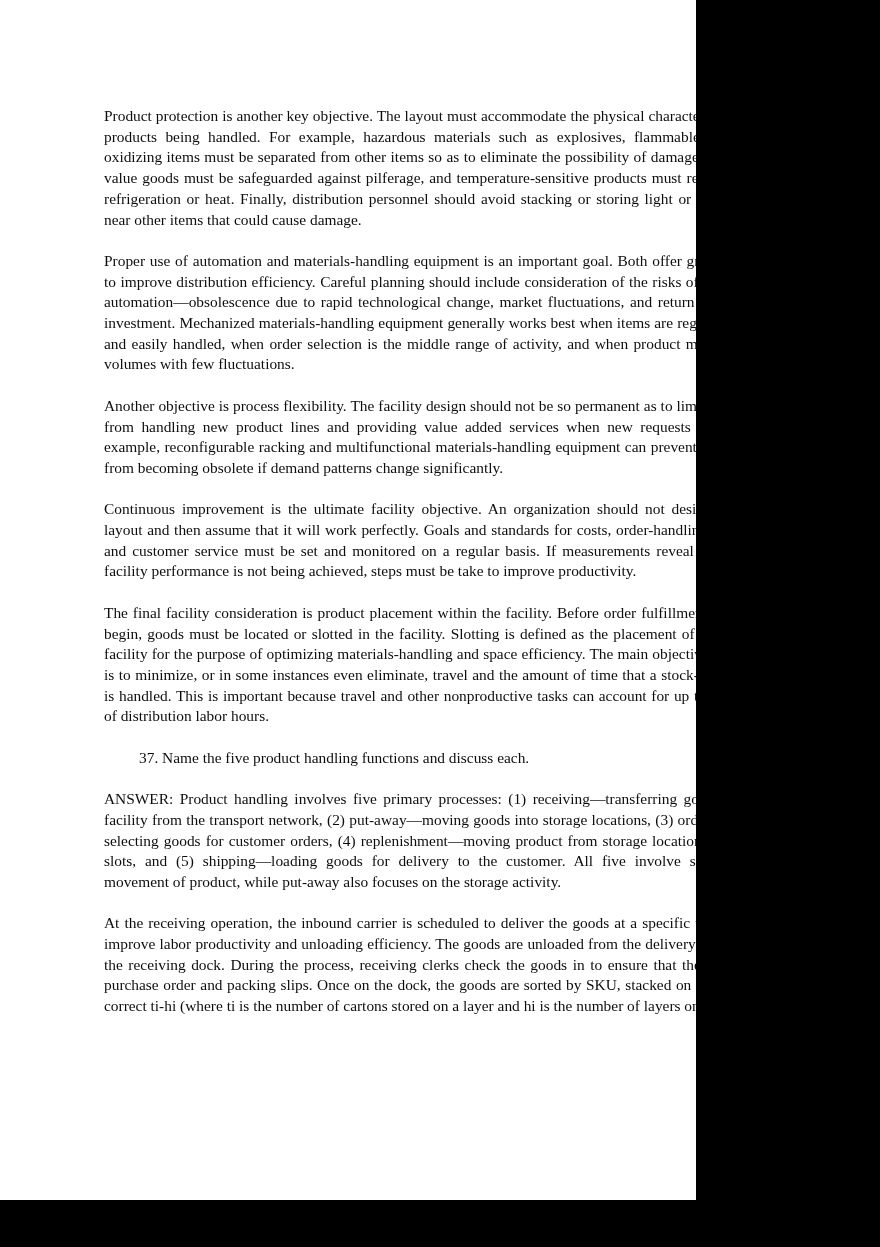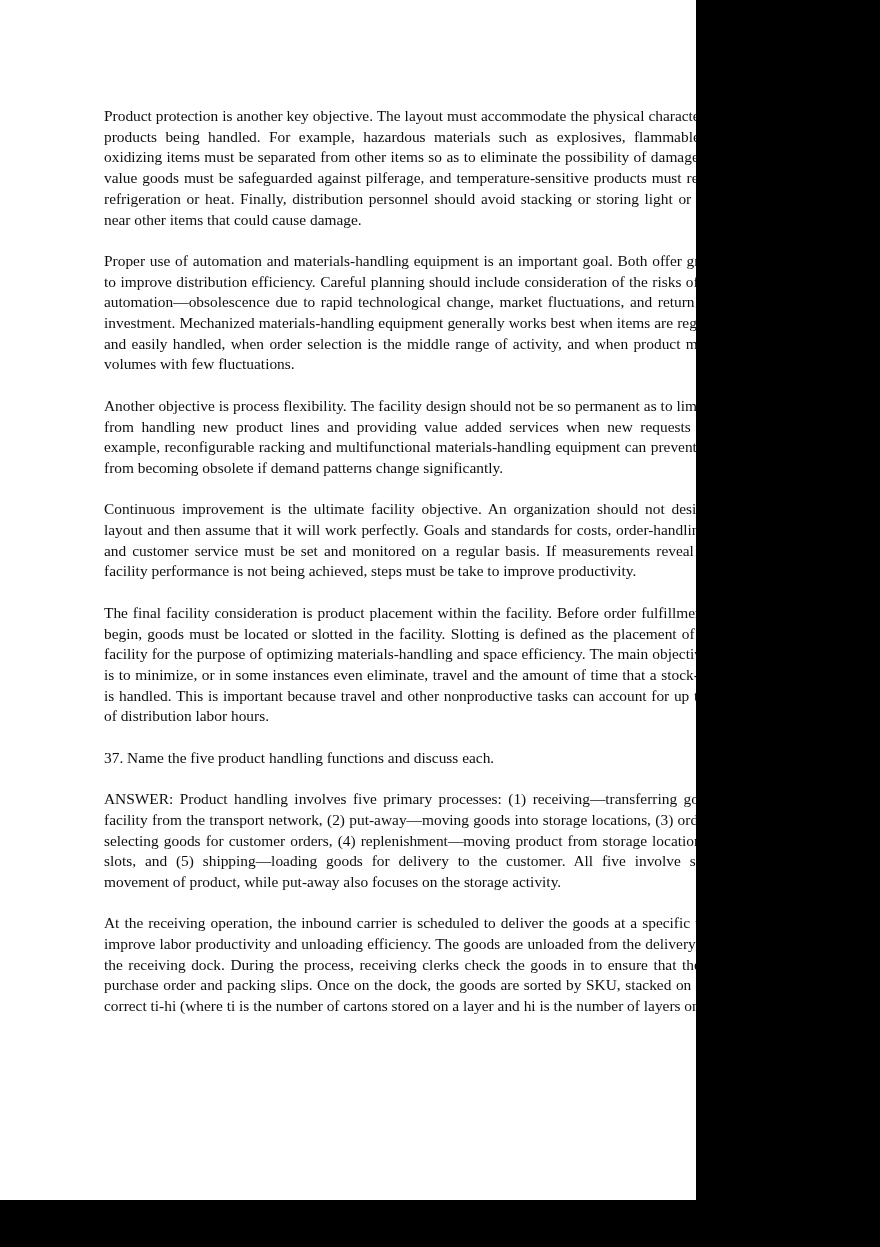--- a/index.html
+++ b/index.html
@@ -25,20 +25,21 @@
     color: #0d0d0d;
     font-size: 15.4px;
     line-height: 20.7px;
   }
   .content p {
     margin: 0 0 20.7px 0;
     text-align: justify;
   }
   .content p.question {
     text-align: left;
+    margin-left: 35px;
   }
   .content strong {
     font-weight: normal;
   }
   .bottom-bar {
     width: 880px;
     height: 47px;
     background: #000000;
   }
 </style>

